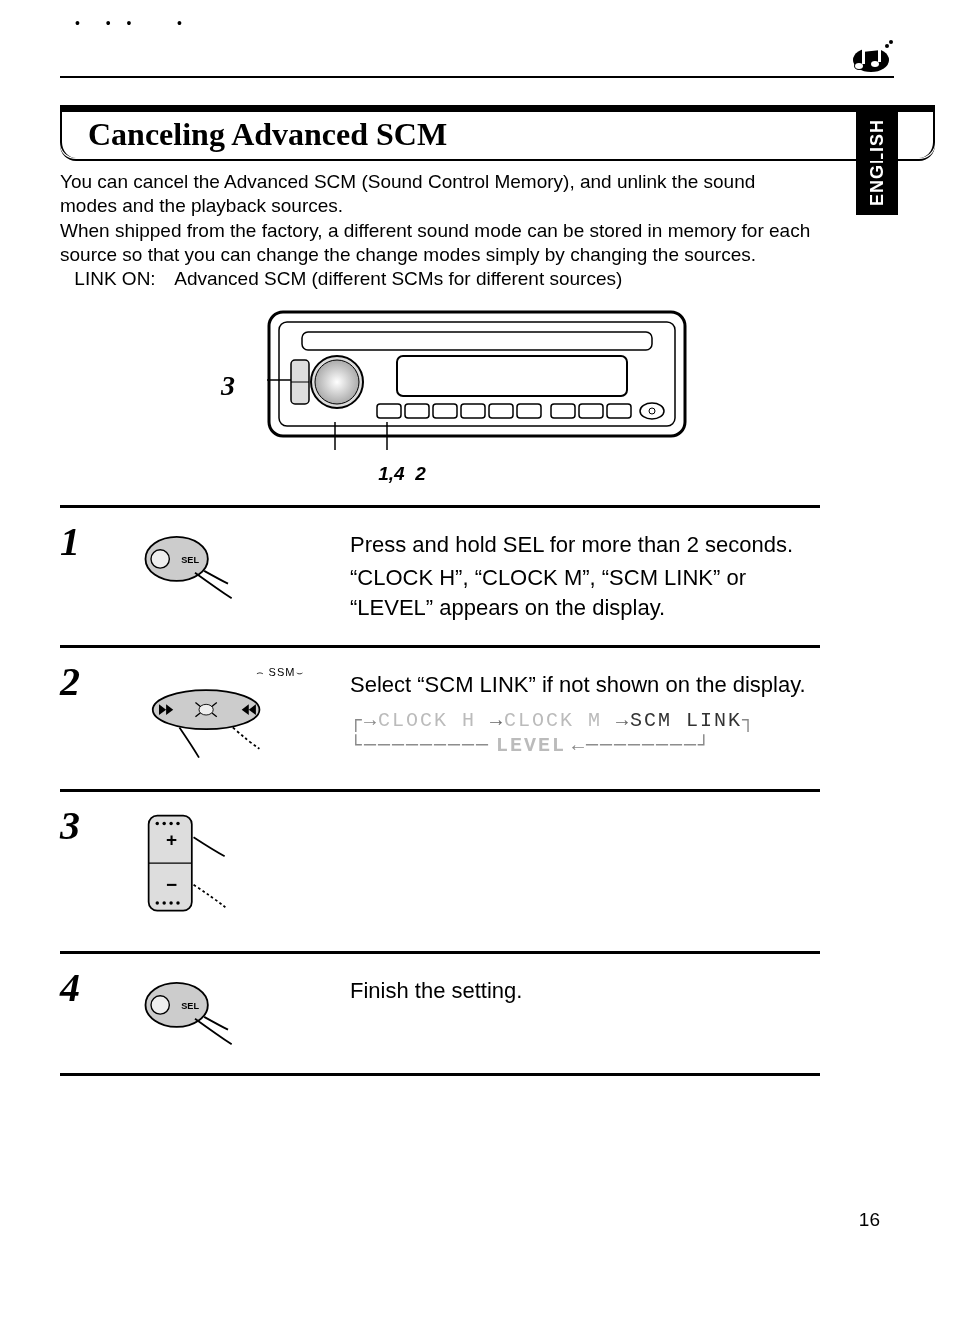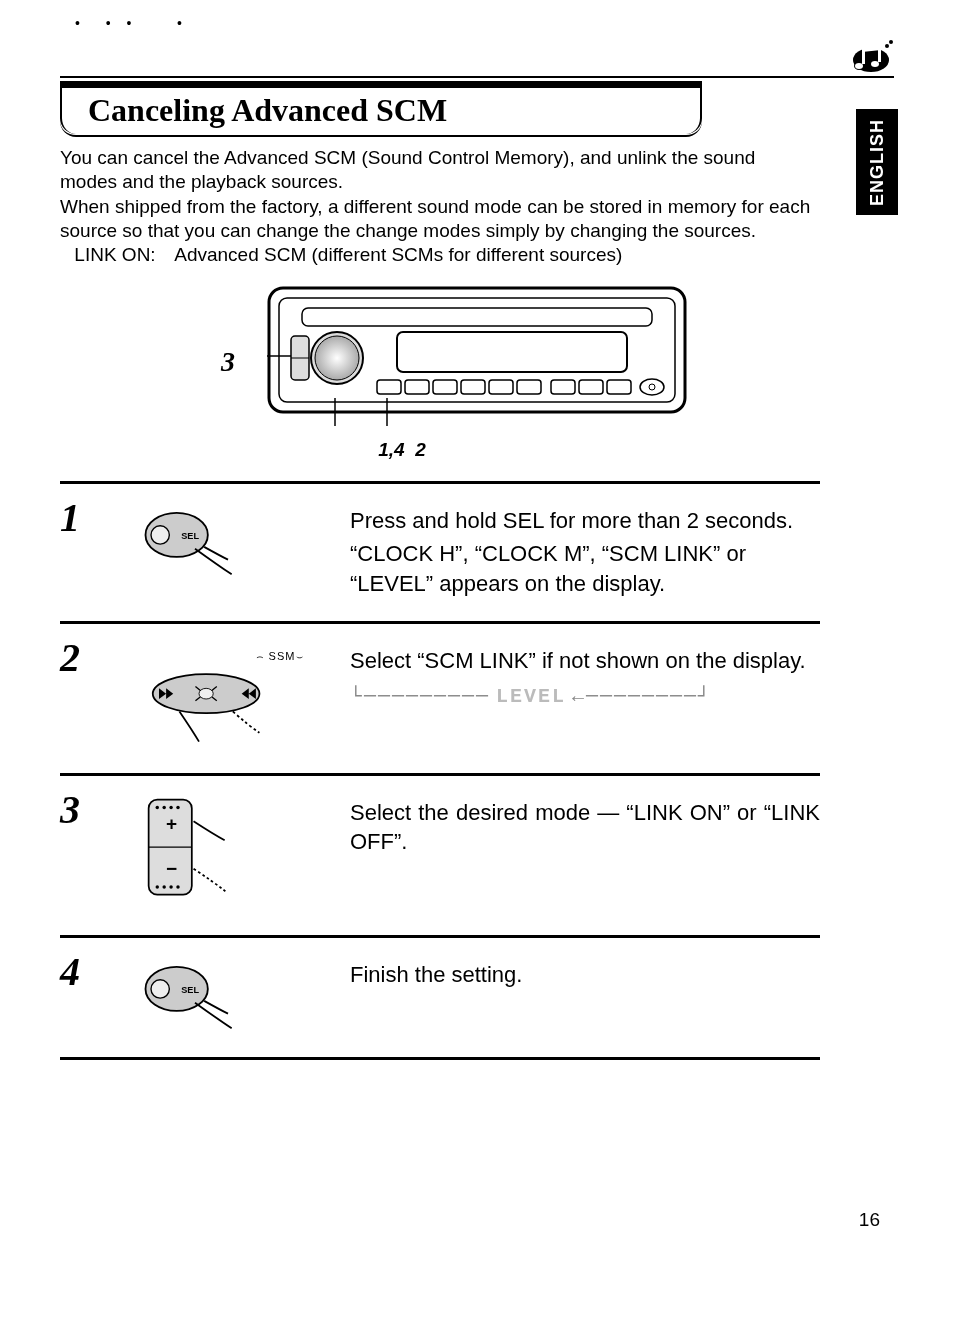--- a/index.html
+++ b/index.html
@@ -50,23 +50,23 @@
     letter-spacing: 1px;
   }
   .top-rule {
     border-top: 2.5px solid #000;
     position: absolute;
     top: 76px;
     left: 60px;
     right: 60px;
   }
   .heading-wrap {
-    margin-top: 21px;
+    margin-top: 45px;
     position: relative;
-    width: 642px;
+    width: 875px;
   }
   .heading-bar {
     border-top: 7px solid #000;
     border-bottom: 2px solid #000;
     border-radius: 0 0 16px 16px;
     padding: 4px 0 6px 28px;
     position: relative;
   }
   .heading-bar::before {
     content: "";
@@ -179,21 +179,20 @@
     bottom: 108px;
     right: 74px;
     font-size: 19px;
   }
   .ssm-label {
     font-size: 11px;
     text-align: center;
     margin-left: 80px;
     margin-bottom: 4px;
     letter-spacing: 1px;
-    margin-top: 8px;
   }
   .ssm-label::before { content:"⌢ "; }
   .ssm-label::after { content:" ⌣"; transform: scaleX(-1); display:inline-block; }
 </style>
 </head>
 <body>
 
 <div class="page">
   <div class="top-dots">•&nbsp;&nbsp;•&nbsp;•&nbsp;&nbsp;&nbsp;&nbsp;•</div>
 
@@ -301,20 +300,25 @@
           <path d="M58 22 l10 8 l-10 8" fill="none" stroke="#000" stroke-width="1.5"></path>
           <path d="M82 22 l-10 8 l10 8" fill="none" stroke="#000" stroke-width="1.5"></path>
           <ellipse cx="70" cy="30" rx="8" ry="6" fill="#eee" stroke="#000"></ellipse>
           <path d="M40 50 Q55 72 62 84" stroke="#000" stroke-width="2" fill="none"></path>
           <path d="M100 50 Q118 66 130 74" stroke="#000" stroke-width="2" fill="none" stroke-dasharray="3 3"></path>
         </svg>
       </div>
       <div class="step-body">
         <div class="step-title">Select “SCM LINK” if not shown on the display.</div>
         <div class="display-cycle">
+          <div>
+            <span style="color:#888;">┌→</span><span class="dim">CLOCK H</span>
+            <span class="arrow">→</span><span class="dim">CLOCK M</span>
+            <span class="arrow">→</span><span style="color:#333;">SCM LINK</span><span style="color:#888;">┐</span>
+          </div>
           <div class="cycle-line2">
             <span style="color:#888;">└───────── </span>
             <span class="dim">LEVEL</span>
             <span style="color:#888;"> ←────────┘</span>
           </div>
         </div>
       </div>
     </div>
 
     <div class="step">
@@ -330,23 +334,20 @@
           <circle cx="36" cy="14" r="2" fill="#000"></circle>
             <circle cx="44" cy="14" r="2" fill="#000"></circle>
           <circle cx="20" cy="106" r="2" fill="#000"></circle>
             <circle cx="28" cy="106" r="2" fill="#000"></circle>
           <circle cx="36" cy="106" r="2" fill="#000"></circle>
             <circle cx="44" cy="106" r="2" fill="#000"></circle>
           <path d="M62 30 Q85 45 98 52" stroke="#000" stroke-width="2" fill="none"></path>
           <path d="M62 85 Q85 100 100 112" stroke="#000" stroke-width="2" fill="none" stroke-dasharray="3 3"></path>
         </svg>
       </div>
-      <div class="step-body">
-        <div class="step-title" style="text-align:justify;">Select the desired mode — “LINK ON” or “LINK OFF”.</div>
-      </div>
     </div>
 
     <div class="step">
       <div class="step-num">4</div>
       <div class="step-icon">
         <svg viewBox="0 0 120 80" width="110" height="75">
           <ellipse cx="40" cy="35" rx="34" ry="24" fill="#ccc" stroke="#000" stroke-width="2"></ellipse>
           <circle cx="22" cy="35" r="10" fill="#eee" stroke="#000" stroke-width="1.5"></circle>
           <text x="45" y="39" font-size="10" font-weight="bold">SEL</text>
           <path d="M60 50 Q85 68 100 78" stroke="#000" stroke-width="2" fill="none"></path>

